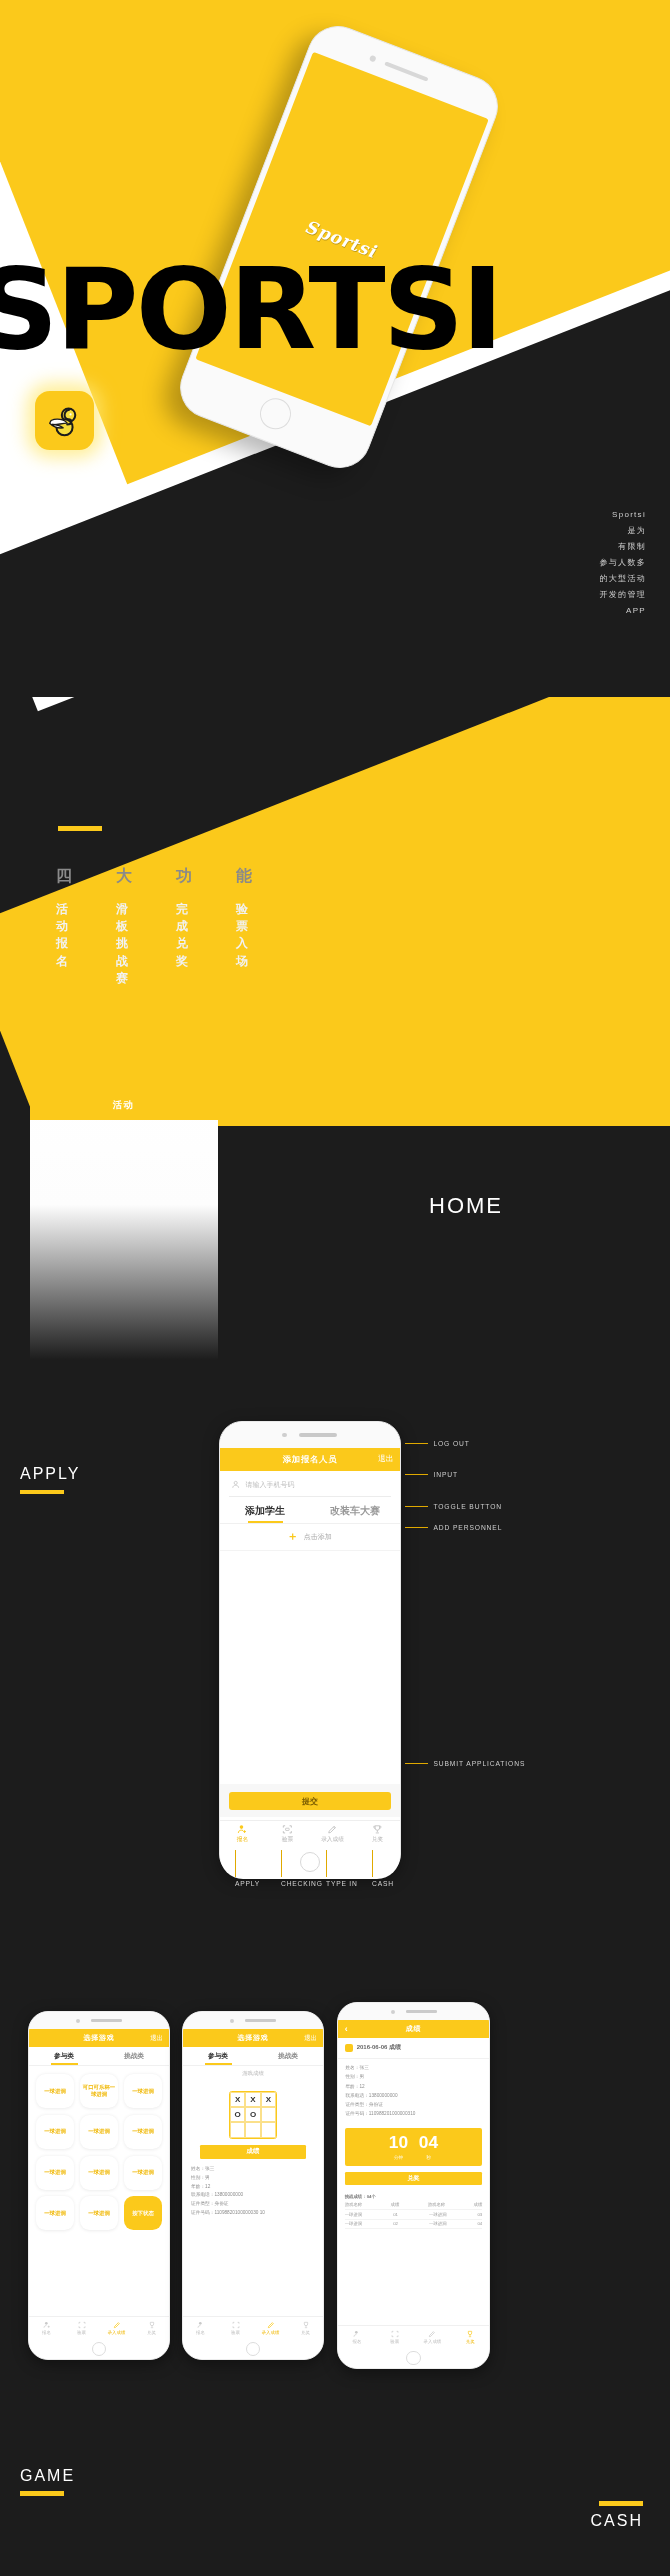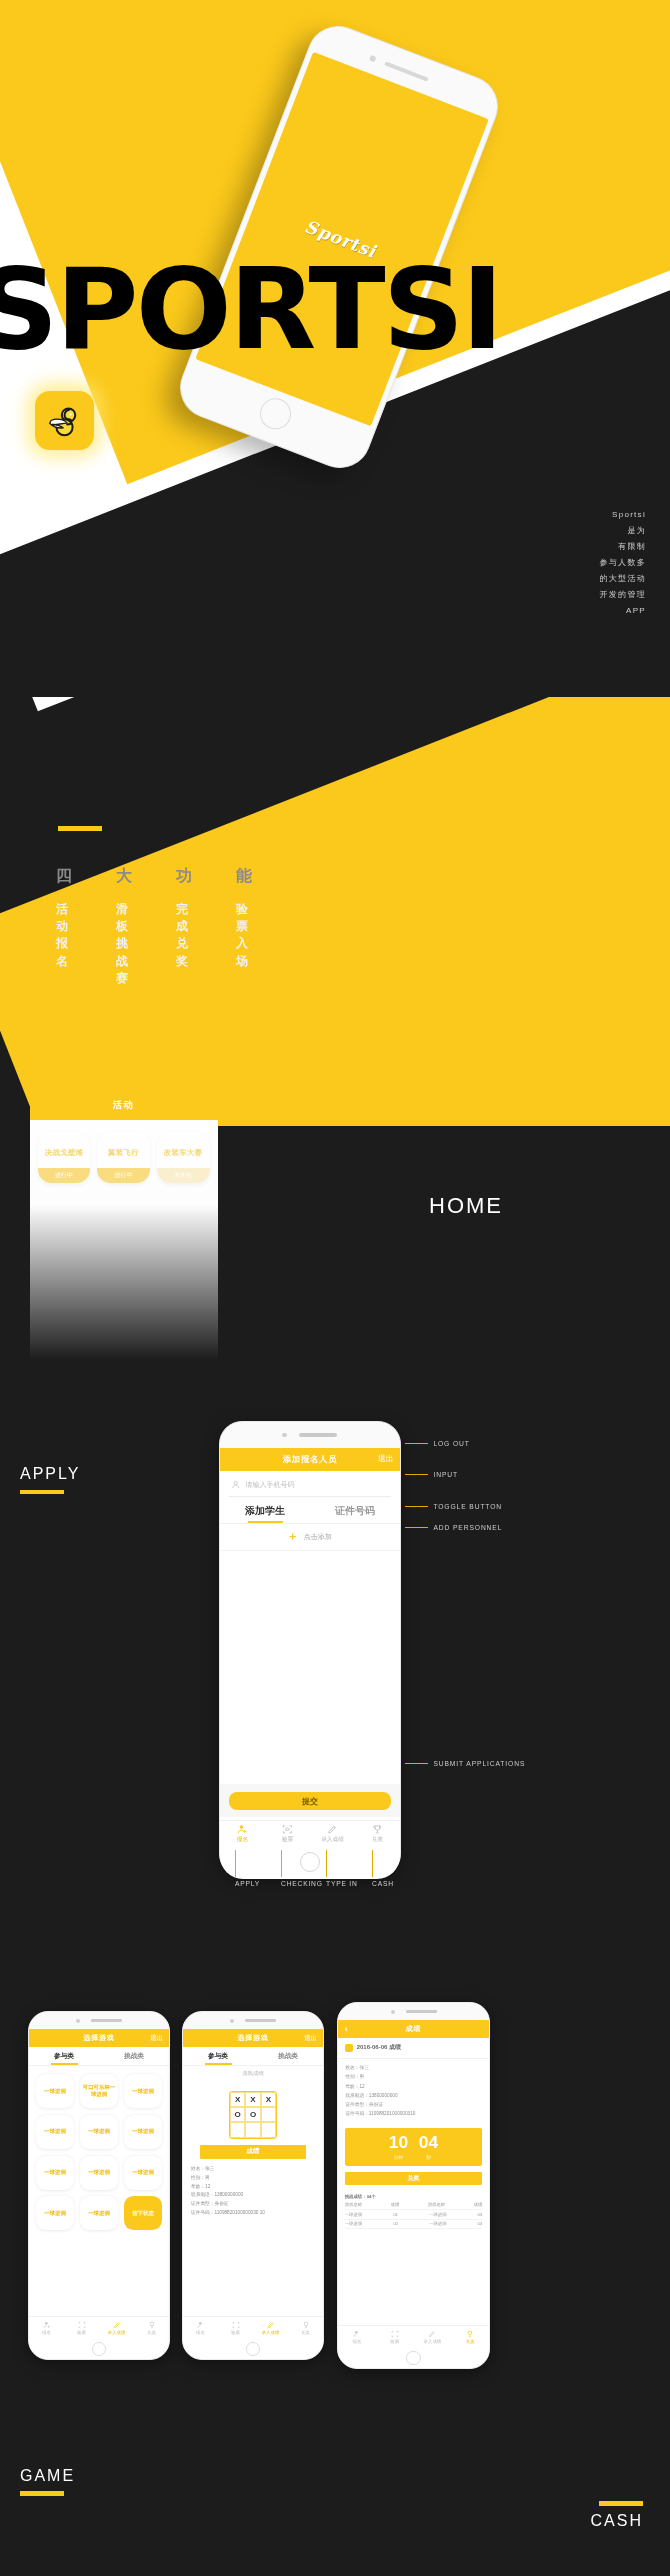--- a/index.html
+++ b/index.html
@@ -141,21 +141,21 @@
   .toggleRow .tg { flex:1; text-align:center; padding:6.7px 0 5.4px; font-size:10px;
     color:#999; position:relative; font-weight:bold; }
   .toggleRow .tg.on { color:#333; }
   .toggleRow .tg.on:after { content:""; position:absolute; left:50%; margin-left:-17.4px;
     bottom:0; width:35px; height:2px; background:#fbc91b; }
   .addRow { display:flex; align-items:center; justify-content:center; gap:6px;
     padding:8px 0; border-bottom:0.7px solid #f3f3f3; }
   .addRow .lbl { font-size:7px; color:#a8a8a8; }
   .submitWrap { position:absolute; left:0; right:0; bottom:31px; padding:0 9.4px 6.7px;
     background:#f7f7f7; padding-top:8px; }
-  .submitBtn { height:17.4px; background:#fbc91b; border-radius:8px; color:#7a5c00;
+  .submitBtn { height:17.4px; background:#fbc91b; border-radius:3px; color:#7a5c00;
     font-size:8px; font-weight:bold; display:flex; align-items:center; justify-content:center; }
   .tabbar { position:absolute; left:0; right:0; bottom:0; height:28px; background:#fff;
     border-top:0.7px solid #eee; display:flex; }
   .tabbar .tab { flex:1; display:flex; flex-direction:column; align-items:center;
     justify-content:center; gap:2px; }
   .tabbar .tab .lb { font-size:5.7px; color:#b3b3b3; }
   .tabbar .tab.on .lb { color:#f0b700; }
 
   .annots { position:absolute; left:405px; top:0; width:255px; }
   .annot { position:absolute; display:flex; align-items:center; gap:5.4px; }
@@ -305,34 +305,20 @@
     <div class="featCol">
       <div class="featBig">能</div>
       <div class="featBody">验票入场</div>
     </div>
   </div>
 </div>
 
 <div class="sec" id="homeSec">
   <div class="homePhoneShot">
     <div class="hpHeader">活动</div>
-    <div class="hpGrid faded">
-      <div class="hpCard">
-        <span class="t">决战戈壁滩</span>
-        <span class="badge">进行中</span>
-      </div>
-      <div class="hpCard">
-        <span class="t">翼装飞行</span>
-        <span class="badge">进行中</span>
-      </div>
-      <div class="hpCard pend">
-        <span class="t">改装车大赛</span>
-        <span class="badge">未开始</span>
-      </div>
-    </div>
   </div>
   <div class="homeLabelWrap">
     <div class="bar"></div>
     <div class="txt">HOME</div>
   </div>
 </div>
 
 <div class="sec" id="applySec">
   <div class="applyLabel">
     <div class="txt">APPLY</div>
@@ -351,21 +337,21 @@
       </div>
       <div class="inputRow">
         <svg width="9.4" height="9.4" viewBox="0 0 24 24">
           <circle cx="12" cy="7.5" r="4" fill="none" stroke="#b9b9b9" stroke-width="1.7"></circle>
           <path d="M4.5 20c0-4.2 3.4-6.5 7.5-6.5s7.5 2.3 7.5 6.5" fill="none" stroke="#b9b9b9" stroke-width="1.7"></path>
         </svg>
         <span class="ph">请输入手机号码</span>
       </div>
       <div class="toggleRow">
         <div class="tg on">添加学生</div>
-        <div class="tg">证件号码</div>
+        <div class="tg">改装车大赛</div>
       </div>
       <div class="addRow">
         <svg width="9.4" height="9.4" viewBox="0 0 24 24">
           <path d="M12 4v16M4 12h16" stroke="#fbc91b" stroke-width="3.2" stroke-linecap="butt"></path>
         </svg>
         <span class="lbl">点击添加</span>
       </div>
 
       <div class="submitWrap">
         <div class="submitBtn">提交</div>

